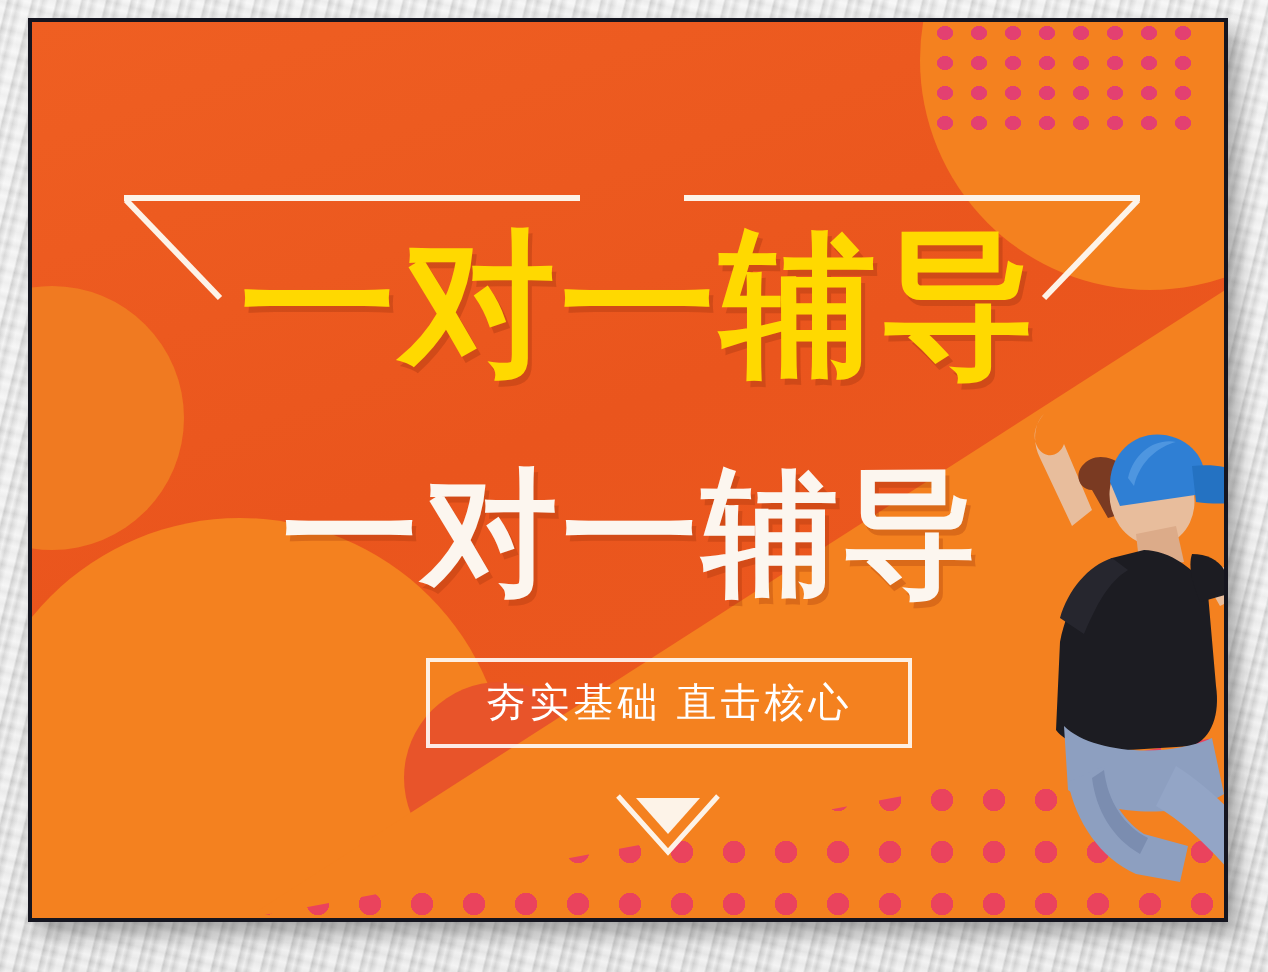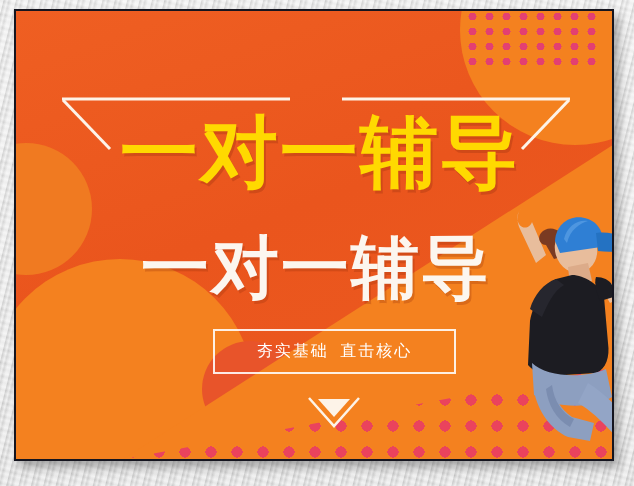--- a/index.html
+++ b/index.html
@@ -152,24 +152,23 @@
     width: 243px;
     height: 45px;
     border: 2px solid rgba(255,255,255,0.88);
     box-sizing: border-box;
     display: flex;
     align-items: center;
     justify-content: center;
   }
   #subtitle-text {
     color: #ffffff;
-    font-size: 16px;
+    font-size: 20px;
     letter-spacing: 2px;
     white-space: nowrap;
-    font-family: Liberation Mono, monospace;
   }
 
   #chevron-down {
     position: absolute;
     left: 290px;
     top: 385px;
     width: 56px;
     height: 34px;
   }
 

